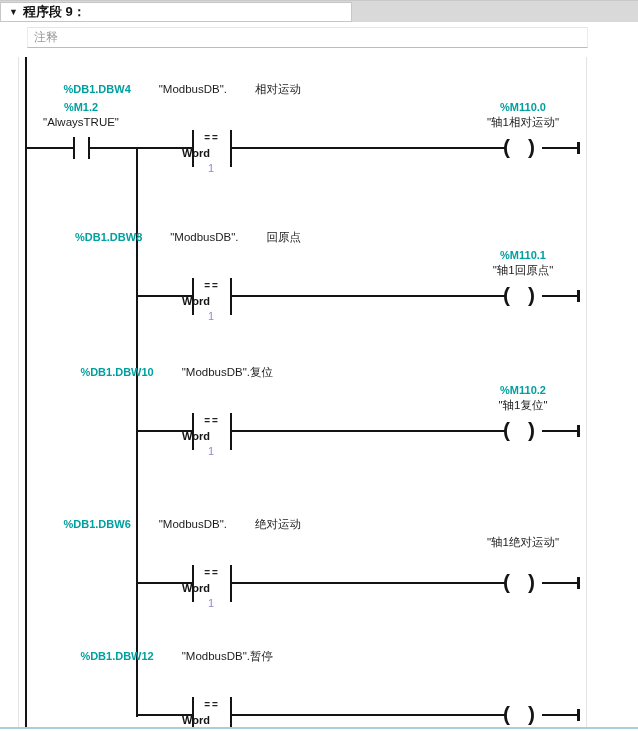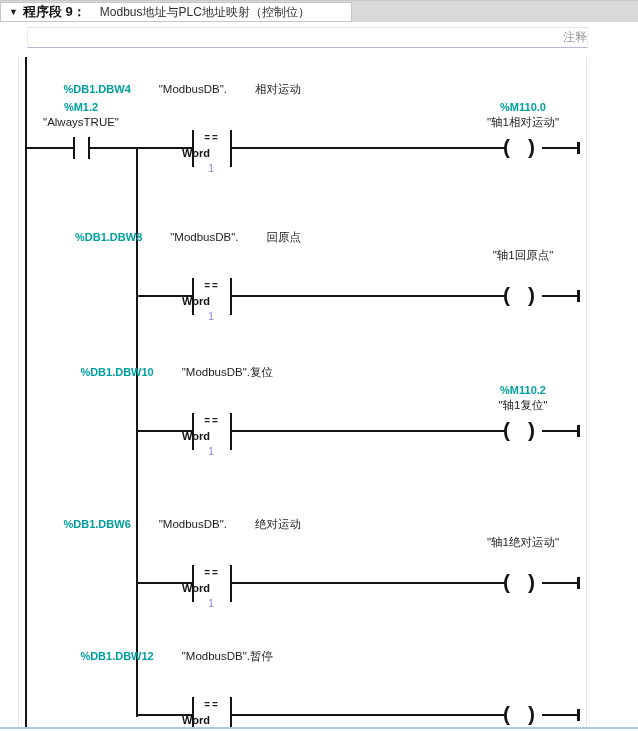--- a/index.html
+++ b/index.html
@@ -27,21 +27,20 @@
   }
   .net-title{
     font-size:12px;color:#2e2e2e;margin-left:14px;white-space:nowrap;
   }
   
   .comment-box{
     position:absolute;left:27px;top:27px;width:561px;height:21px;
     background:#ffffff;box-sizing:border-box;
     border-top:1px solid #e6e6e6;border-left:1px solid #ececec;border-right:1px solid #ececec;
     border-bottom:1px solid #b8b8dc;
-    text-align:right;
   }
   .comment-text{
     font-size:12px;color:#9b9b9b;line-height:19px;padding-left:6px;display:block;
   }
   
   .network{
     position:absolute;left:18px;top:57px;width:569px;height:670px;
     border-left:1px solid #e4e4e4;border-right:1px solid #e4e4e4;
     box-sizing:border-box;overflow:hidden;background:#ffffff;
   }
@@ -69,21 +68,20 @@
             font-size:11px;color:#8a8ad8;line-height:14px;}
   .paren{position:absolute;top:56px;font-size:21px;line-height:26px;font-weight:600;color:#141414;}
 </style>
 </head>
 <body>
 
 <div class="net-header">
   <div class="title-field">
     <span class="collapse-icon">▼</span>
     <span class="net-label">程序段 9：</span>
-    <span class="net-title">Modbus地址与PLC地址映射（控制位）</span>
   </div>
 </div>
 
 <div class="comment-box">
   <span class="comment-text">注释</span>
 </div>
 
 <div class="network">
   <div class="power-rail"></div>
   <div class="branch-line"></div>
@@ -127,20 +125,21 @@
       <div class="lbl">"ModbusDB".</div>
       <div class="lbl">回原点</div>
     </div>
     <div class="op-eq">==</div>
     <div class="op-type">Word</div>
     <div class="op-const">1</div>
     <div class="wire" style="left:213px;width:274px"></div>
     <span class="paren" style="left:484px">(</span>
     <span class="paren" style="left:509px">)</span>
     <div class="txt-block coil-lbls">
+      <div class="addr">%M110.1</div>
       <div class="lbl">"轴1回原点"</div>
     </div>
     <div class="wire" style="left:523px;width:36px"></div>
     <div class="end-tick"></div>
   </div>
 
   <div class="rung" style="top:304px">
     <div class="wire" style="left:117px;width:56px"></div>
     <div class="vbar comp-bar" style="left:173px"></div>
     <div class="vbar comp-bar" style="left:211px"></div>

